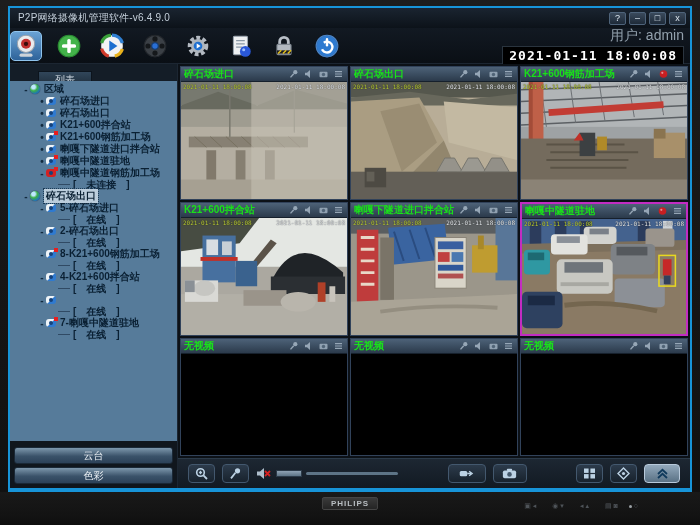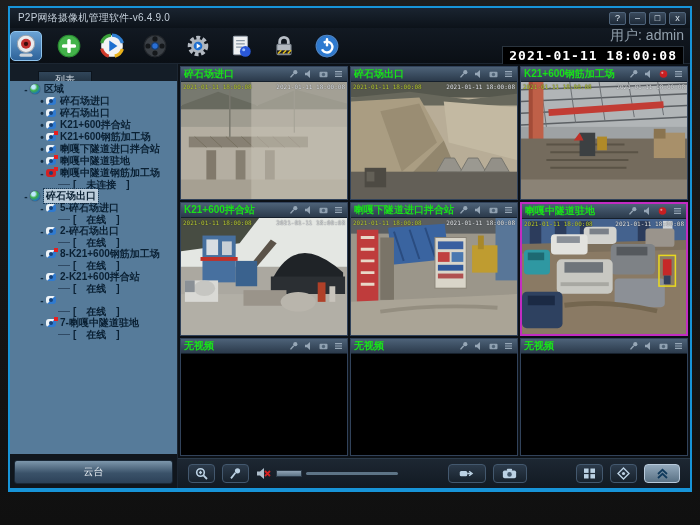--- a/index.html
+++ b/index.html
@@ -42,21 +42,21 @@
   .lv1{padding-left:28px;}
   .tstat{height:11px;padding-left:48px;display:flex;align-items:center;white-space:nowrap;font-weight:700;}
   .tstat::before{content:"";display:inline-block;width:12px;border-top:1px solid rgba(10,25,45,.5);margin-right:3px;}
   .globe{width:10px;height:10px;border-radius:50%;background:radial-gradient(circle at 35% 30%,#bfe8ff 0 18%,#3db04a 40%,#1b6fc0 75%);flex:0 0 auto;margin-right:4px;box-shadow:0 0 1px #08131c;}
   .cam{position:relative;width:10px;height:8px;border-radius:3px;background:linear-gradient(135deg,#eef4f8 45%,#2f7ad0 55%);flex:0 0 auto;margin-right:4px;}
   .cam::before{content:"";position:absolute;left:3px;top:2px;width:4px;height:4px;border-radius:50%;background:#16427a;}
   .cam.red{background:#d42222;}
   .cam.flag::after{content:"";position:absolute;top:-2px;right:-2px;width:4px;height:4px;background:#e81e1e;}
   .tsel{background:rgba(205,220,232,.85);outline:1px dotted #1c3a55;padding:0 2px;}
   .panels{flex:0 0 auto;background:#10161d;padding:3px 4px 4px;}
-  .pbar{height:24px;margin-top:3px;background:linear-gradient(180deg,#7d97ac,#3a5269 55%,#2c4158);border:1px solid #1a2836;border-radius:3px;color:#eef3f7;font-size:10px;display:flex;align-items:center;justify-content:center;}
+  .pbar{height:17px;margin-top:3px;background:linear-gradient(180deg,#7d97ac,#3a5269 55%,#2c4158);border:1px solid #1a2836;border-radius:3px;color:#eef3f7;font-size:10px;display:flex;align-items:center;justify-content:center;}
 
   
   .content{flex:1;display:flex;flex-direction:column;min-width:0;}
   .grid{flex:1;display:grid;grid-template-columns:1fr 1fr 1fr;grid-template-rows:134px 134px 1fr;gap:2px;padding:2px;background:#0c1117;}
   .cell{position:relative;display:flex;flex-direction:column;border:1px solid #31425a;background:#000;min-height:0;}
   .cell.selected{border:2px solid #c22cc2;}
   .chead{height:15px;flex:0 0 auto;background:linear-gradient(180deg,#4d6278,#2b3a4b);display:flex;align-items:center;padding:0 3px;border-bottom:1px solid #16202c;}
   .ctitle{color:#19e119;font-size:10px;font-weight:bold;flex:1;white-space:nowrap;overflow:hidden;}
   .cicons{display:flex;align-items:center;gap:4px;}
   .cicons svg{width:11px;height:10px;opacity:.85;}
@@ -242,37 +242,38 @@
             <div class="tstat">[　在线　]</div>
             <div class="trow lv1">
                 <span class="exp">-</span>
                 <span class="cam flag"></span>
                 <span>8-K21+600钢筋加工场</span>
               </div>
             <div class="tstat">[　在线　]</div>
             <div class="trow lv1">
                 <span class="exp">-</span>
                 <span class="cam"></span>
-                <span>2-K21+600拌合站</span>
+                <span>4-K21+600拌合站</span>
               </div>
             <div class="tstat">[　在线　]</div>
             <div class="trow lv1">
                 <span class="exp">-</span>
                 <span class="cam"></span>
               </div>
             <div class="tstat">[　在线　]</div>
             <div class="trow lv1">
                 <span class="exp">-</span>
                 <span class="cam flag"></span>
                 <span>7-喇嘎中隧道驻地</span>
               </div>
             <div class="tstat">[　在线　]</div>
           </div>
           <div class="panels">
             <div class="pbar">云台</div>
+            <div class="pbar">色彩</div>
           </div>
         </div>
 
         <div class="content">
           <div class="grid">
 
             <div class="cell">
               <div class="chead">
                 <span class="ctitle">碎石场进口</span>
                 <span class="cicons">
@@ -674,13 +675,24 @@
                   <path d="M3,7 L7.5,2.8 L12,7 M3,11 L7.5,6.8 L12,11" fill="none" stroke="#103a5c" stroke-width="1.8"></path>
                 </svg>
               </div>
           </div>
         </div>
 
       </div>
     </div>
   </div>
 
+  <div class="bezelbot">
+    <div class="brand">PHILIPS</div>
+    <div class="osdrow">
+      <span>▣◂</span>
+      <span>◉▾</span>
+      <span>◂▴</span>
+      <span>▤◙</span>
+      <span>○</span>
+    </div>
+    <div class="led"></div>
+  </div>
 </div>
 
 </body></html>

